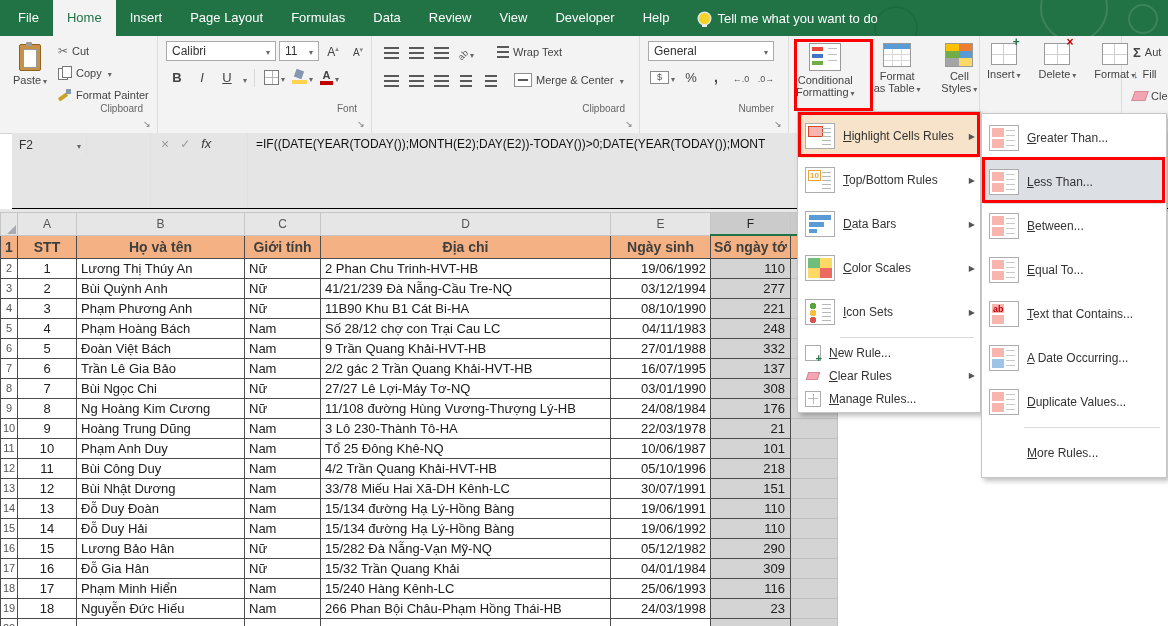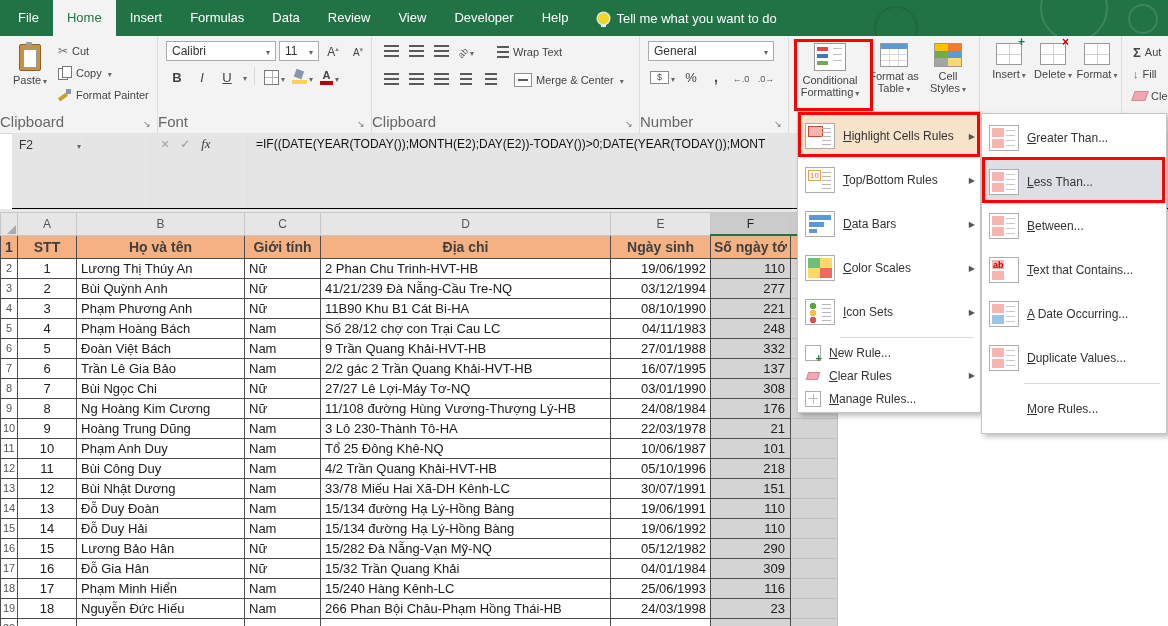--- a/index.html
+++ b/index.html
@@ -16,39 +16,39 @@
   .bulb::after{content:"";position:absolute;left:3px;bottom:-3px;width:5px;height:3px;background:#e8e8e8}
   .art{position:absolute;border:2px solid rgba(255,255,255,.12);border-radius:50%;pointer-events:none}
   .a1{right:60px;top:-26px;width:64px;height:64px}
   .a2{right:10px;top:4px;width:26px;height:26px}
   .a3{right:250px;top:6px;width:40px;height:40px;border-color:rgba(0,0,0,.08)}
 
   
   .ribbon{position:absolute;left:0;top:36px;width:100%;height:97px;background:#F3F3F3;border-bottom:1px solid #D5D5D5;display:flex;color:#444}
   .rg{position:relative;flex:none;border-right:1px solid #DCDCDC;box-sizing:border-box}
   .g-clip{width:158px}.g-fontg{width:214px}.g-align{width:268px}.g-num{width:149px}.g-stylesg{width:191px}.g-cellsg{width:142px}.g-edit{flex:1}
-  .gname{position:absolute;bottom:3px;left:0;right:14px;text-align:left;font-size:15px;color:#666}
+  .gname{position:absolute;bottom:19px;left:0;right:14px;text-align:right;font-size:10px;color:#666}
   .launch{position:absolute;bottom:3px;right:4px;width:10px;height:10px;font-size:9px;line-height:9px;color:#777;cursor:default}
   .launch::before{content:"↘"}
   .caret::after{content:"▾";font-size:8px;color:#666;margin-left:2px}
   .sb{display:flex;align-items:center;gap:4px;height:22px;padding:0 3px;font-size:11px;color:#444;white-space:nowrap;cursor:default}
   .bb{display:flex;flex-direction:column;align-items:center;font-size:11px;color:#444;text-align:center;line-height:12px;padding-top:4px;cursor:default}
   .bb .lbl{margin-top:3px}
   .gi{display:block;flex:none}
   .clipwrap{display:flex;padding:4px 0 0 7px}
   .bb.paste{width:46px}
   .sbcol{display:flex;flex-direction:column;margin-left:2px}
-  .frow{display:flex;align-items:flex-start;margin:5px 0 0 8px;gap:3px}
+  .frow{display:flex;align-items:flex-end;margin:5px 0 0 8px;gap:3px}
   .frow.r2{margin-top:6px}
   .combo{display:flex;align-items:center;justify-content:space-between;background:#fff;border:1px solid #ABABAB;height:20px;font-size:12px;color:#333;padding:0 5px;box-sizing:border-box;cursor:default}
   .w108{width:110px}.w38{width:40px}.w124{width:126px}
   .fbtn{min-width:18px;height:20px;display:inline-flex;align-items:center;justify-content:center;font-size:13px;color:#444;padding:0 2px;cursor:default}
   .fbtn.b{font-weight:700}.fbtn.i{font-style:italic}.fbtn.u{text-decoration:underline}
   .vsep{width:1px;height:18px;background:#D8D8D8;margin:0 4px}
-  .bigrow{display:flex;align-items:flex-start;padding:3px 0 0 7px;gap:0}
+  .bigrow{display:flex;align-items:flex-start;padding:3px 0 0 7px;gap:18px}
   .w66{width:68px}.w60{width:60px}.w48{width:48px}.w44{width:44px}
   .edit{padding:5px 0 0 6px}
 
   
   .g-paste{width:20px;height:25px;background:#C89148;border:1px solid #8E6320;border-radius:2px;position:relative}
   .g-paste::before{content:"";position:absolute;left:3px;top:4px;right:3px;bottom:2px;background:#fff;border:1px solid #9a9a9a}
   .g-paste::after{content:"";position:absolute;left:6px;top:-3px;width:6px;height:4px;background:#9b9b9b;border-radius:1px}
   .g-cut::before{content:"✂";font-size:12px;color:#666}
   .g-copy{position:relative;width:14px;height:14px}
   .g-copy::before{content:"";position:absolute;left:0;bottom:0;width:8px;height:10px;border:1px solid #777;background:#fff}
@@ -107,21 +107,21 @@
 
   
   .fbar{position:absolute;left:12px;top:133px;width:100%;height:76px;background:#e5e5e5;border-bottom:1px solid #000000;display:flex;box-sizing:border-box}
   .nboxarea{width:138px;flex:none;border-right:1px solid #E1E1E1;position:relative}
   .nbox{position:absolute;left:2px;top:2px;width:62px;height:20px;display:flex;align-items:center;justify-content:space-between;padding:0 5px;font-size:12px;color:#333;cursor:default}
   .nbox::after{content:"";position:absolute;right:-1px;top:0;bottom:0;width:1px;background:#E1E1E1}
   .fxbtns{width:86px;flex:none;display:flex;align-items:flex-start;gap:11px;padding:4px 0 0 10px;border-right:1px solid #E1E1E1}
   .fxb{font-size:12px;color:#9b9b9b;line-height:14px;cursor:default}
   .fxb.cancel::before{content:"×";font-size:14px}
   .fxb.ok::before{content:"✓"}
-  .fxb.fx{color:#3b3b3b;font-style:italic;font-family:Liberation Serif, serif;font-size:13px}
+  .fxb.fx{color:#3b3b3b;font-style:italic;font-family:Liberation Sans, sans-serif;font-size:13px}
   .ftext{flex:1;padding:4px 0 0 8px;font-size:12px;color:#111;white-space:pre;overflow:hidden}
   .fstrip{position:absolute;left:0;top:209px;width:100%;height:3px;background:#E7E7E7}
 
   
   .sheet{position:absolute;left:0;top:212px;width:100%;height:414px;background:#fff;overflow:hidden}
   table.grid{border-collapse:collapse;table-layout:fixed;width:837px;font-size:13px;color:#202020}
   .grid col:nth-child(1){width:17px}.grid col:nth-child(2){width:59px}.grid col:nth-child(3){width:168px}
   .grid col:nth-child(4){width:76px}.grid col:nth-child(5){width:290px}.grid col:nth-child(6){width:100px}
   .grid col:nth-child(7){width:80px}.grid col:nth-child(8){width:47px}
   .lrow th{height:21px;background:#E6E6E6;border:1px solid #C6C6C6;font-weight:400;font-size:12px;color:#555;text-align:center;padding:0;cursor:default}
@@ -199,20 +199,21 @@
 <body>
 
 <div class="stage">
 
   <div class="tabbar">
     <div class="tabs">
 
     <div class="tab">File</div>
         <div class="tab active">Home</div>
         <div class="tab">Insert</div>
+        <div class="tab">Page Layout</div>
         <div class="tab">Formulas</div>
         <div class="tab">Data</div>
         <div class="tab">Review</div>
         <div class="tab">View</div>
         <div class="tab">Developer</div>
         <div class="tab">Help</div>
       </div>
     <div class="tellme">
       <span class="bulb"></span>
       <span>Tell me what you want to do</span>
@@ -720,20 +721,25 @@
         <span class="ico ico-cells-lt"></span>
         <span class="mlabel">Less Than...</span>
 
       </div>
       <div class="mi">
         <span class="ico ico-cells-bt"></span>
         <span class="mlabel">Between...</span>
 
       </div>
       <div class="mi">
+        <span class="ico ico-cells-eq"></span>
+        <span class="mlabel">Equal To...</span>
+
+      </div>
+      <div class="mi">
         <span class="ico ico-cells-ab"></span>
         <span class="mlabel">Text that Contains...</span>
 
       </div>
       <div class="mi">
         <span class="ico ico-cells-date"></span>
         <span class="mlabel">A Date Occurring...</span>
 
       </div>
       <div class="mi">

